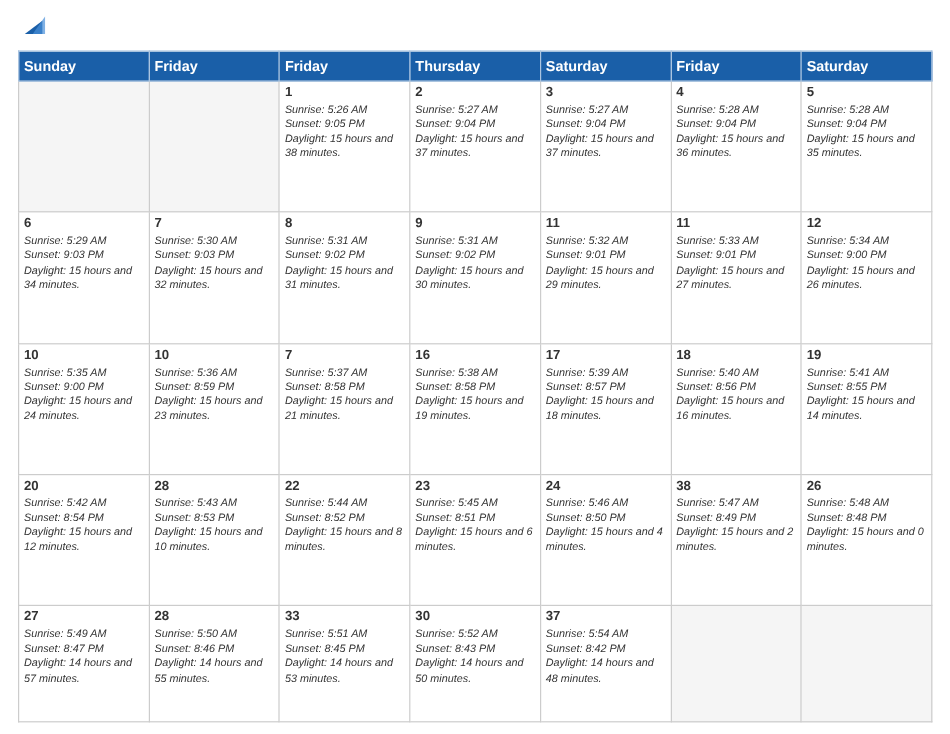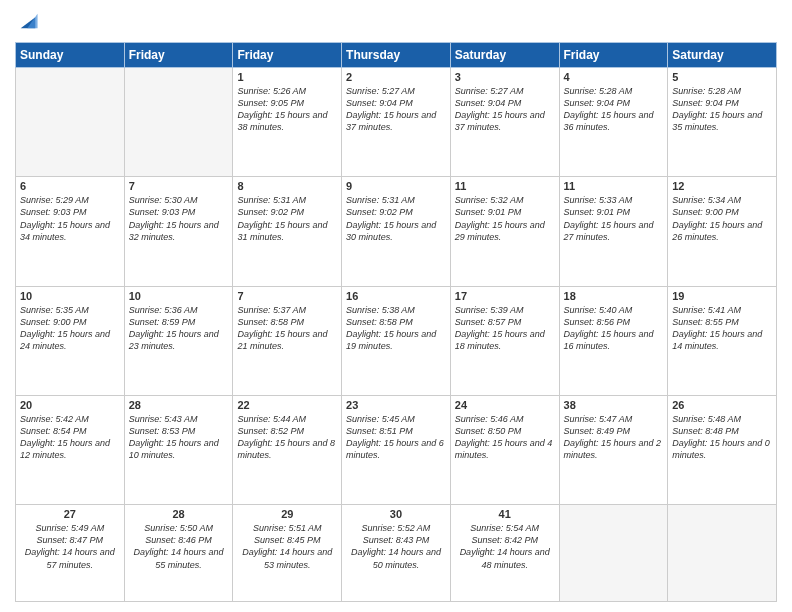--- a/index.html
+++ b/index.html
@@ -87,21 +87,20 @@
       font-size: 9px;
       line-height: 1.35;
       color: #333;
       font-style: italic;
     }
     tr.week-row td {
       height: 88px;
     }
     tr.week-row-last td {
       height: 78px;
-      text-align: center;
     }
   </style>
 </head>
 <body>
 
 <div class="page">
   <div class="header">
     <div class="logo">
       <div class="logo-text">
         <span style="font-size:18px;font-weight:bold;color:#333;line-height:1.1;"></span>
@@ -248,29 +247,29 @@
         <tr class="week-row-last">
           <td>
             <span class="day-num">27</span>
             <div class="day-info">Sunrise: 5:49 AM<br>Sunset: 8:47 PM<br>Daylight: 14 hours and 57 minutes.</div>
           </td>
           <td>
             <span class="day-num">28</span>
             <div class="day-info">Sunrise: 5:50 AM<br>Sunset: 8:46 PM<br>Daylight: 14 hours and 55 minutes.</div>
           </td>
           <td>
-            <span class="day-num">29</span>
+            <span class="day-num">33</span>
             <div class="day-info">Sunrise: 5:51 AM<br>Sunset: 8:45 PM<br>Daylight: 14 hours and 53 minutes.</div>
           </td>
           <td>
             <span class="day-num">30</span>
             <div class="day-info">Sunrise: 5:52 AM<br>Sunset: 8:43 PM<br>Daylight: 14 hours and 50 minutes.</div>
           </td>
           <td>
-            <span class="day-num">41</span>
+            <span class="day-num">37</span>
             <div class="day-info">Sunrise: 5:54 AM<br>Sunset: 8:42 PM<br>Daylight: 14 hours and 48 minutes.</div>
           </td>
           <td class="empty"></td>
           <td class="empty"></td>
         </tr>
       </tbody>
   </table>
 </div>
 
 </body></html>

